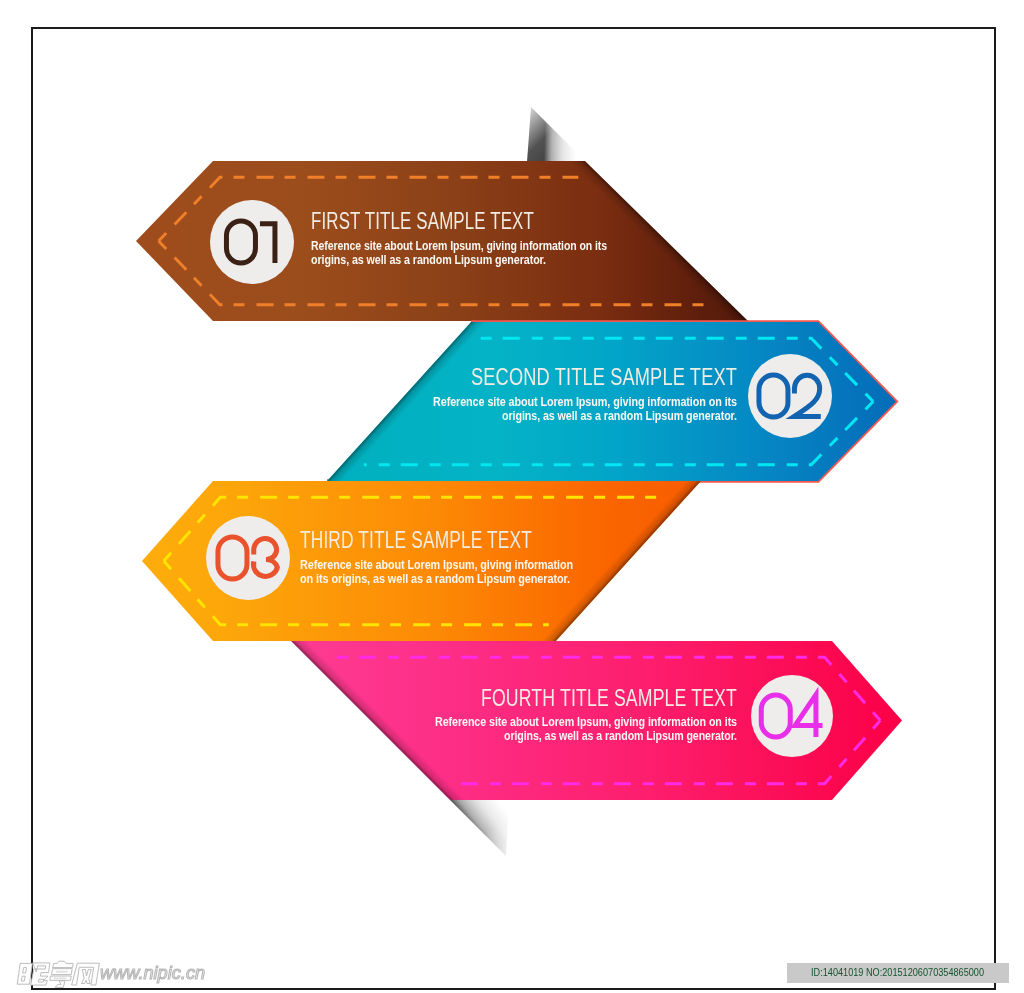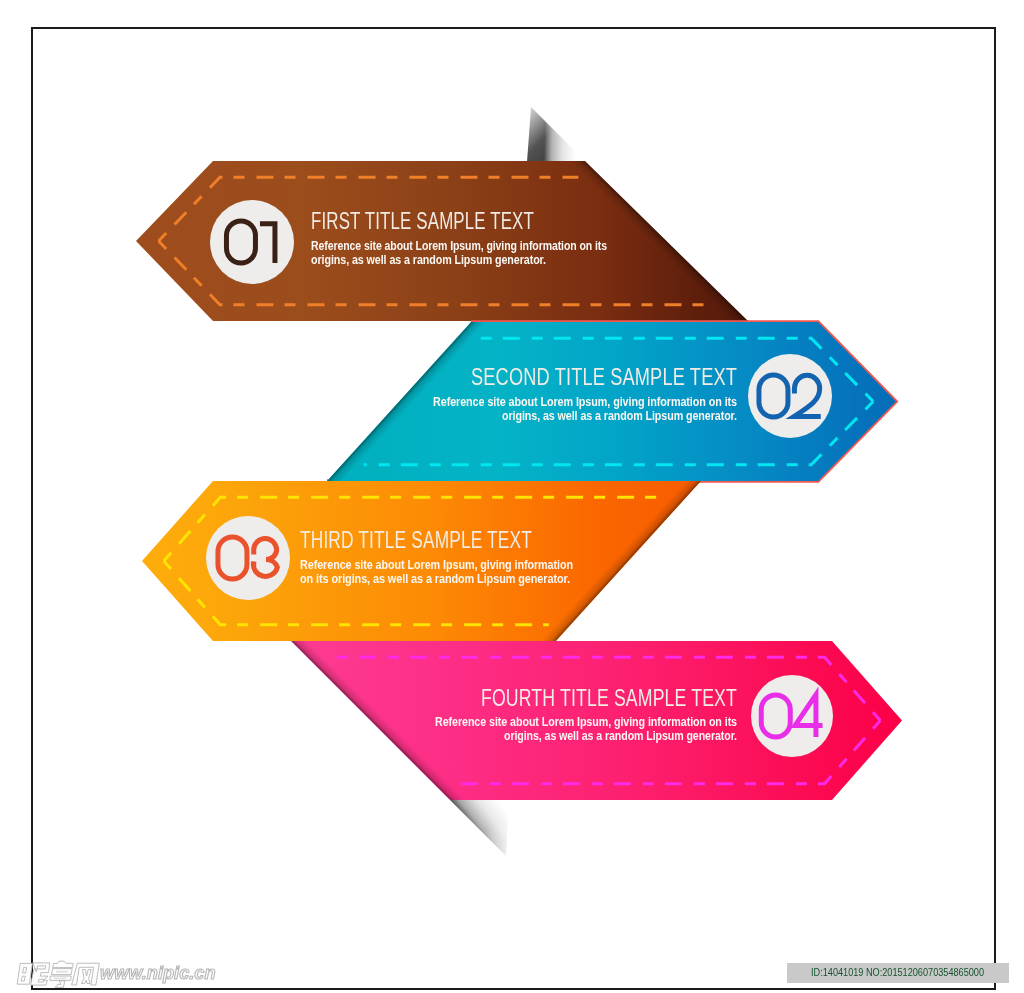--- a/index.html
+++ b/index.html
@@ -4,21 +4,21 @@
 <style>
   html,body{margin:0;padding:0;}
   body{width:1024px;height:993px;background:#fff;font-family:"Liberation Sans",sans-serif;overflow:hidden;}
   #stage{position:relative;width:1024px;height:993px;background:#fff;padding-left:24px;}
   #frame{position:absolute;left:31px;top:27px;width:965px;height:963px;border:2px solid #1b1b1b;box-sizing:border-box;}
   svg#art{position:absolute;left:0;top:0;width:1024px;height:993px;}
   .ttl{font-family:"Liberation Sans",sans-serif;font-size:24px;fill:#f2ece4;letter-spacing:0.2px;}
   .bdy{font-family:"Liberation Sans",sans-serif;font-size:12.2px;font-weight:bold;fill:#fbf7f2;letter-spacing:-0.1px;}
   #footer{position:absolute;left:0;top:958px;width:1024px;height:35px;}
   #wmcn{position:absolute;left:14px;top:0;}
-  #wmurl{position:absolute;left:100px;top:5px;font-size:18.2px;color:#fdfdfd;-webkit-text-stroke:1.1px #b6b6b6;font-style:italic;font-weight:bold;white-space:nowrap;letter-spacing:0px;font-family:"Liberation Sans",sans-serif;}
+  #wmurl{position:absolute;left:100px;top:5px;font-size:18.2px;color:#fdfdfd;-webkit-text-stroke:1.1px #b6b6b6;font-style:italic;font-weight:normal;white-space:nowrap;letter-spacing:0px;font-family:"Liberation Sans",sans-serif;}
   #idbox{position:absolute;left:787px;top:5px;width:222px;height:20px;line-height:20px;text-align:center;background:#c9c9c9;color:#14532d;font-size:10px;white-space:nowrap;letter-spacing:0px;box-sizing:border-box;font-family:"Liberation Sans",sans-serif;}
   #idbox span{display:inline-block;transform:scaleX(0.915);transform-origin:center;}
 </style>
 </head>
 <body>
 
 <div id="stage">
   <div id="frame"></div>
   <svg id="art" viewBox="0 0 1024 993" xmlns="http://www.w3.org/2000/svg">
     <defs id="art-defs">

